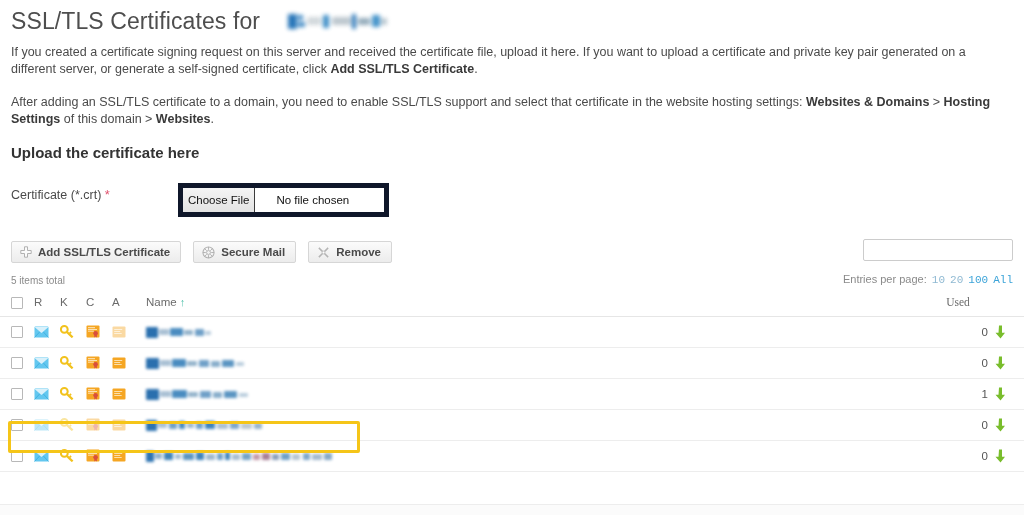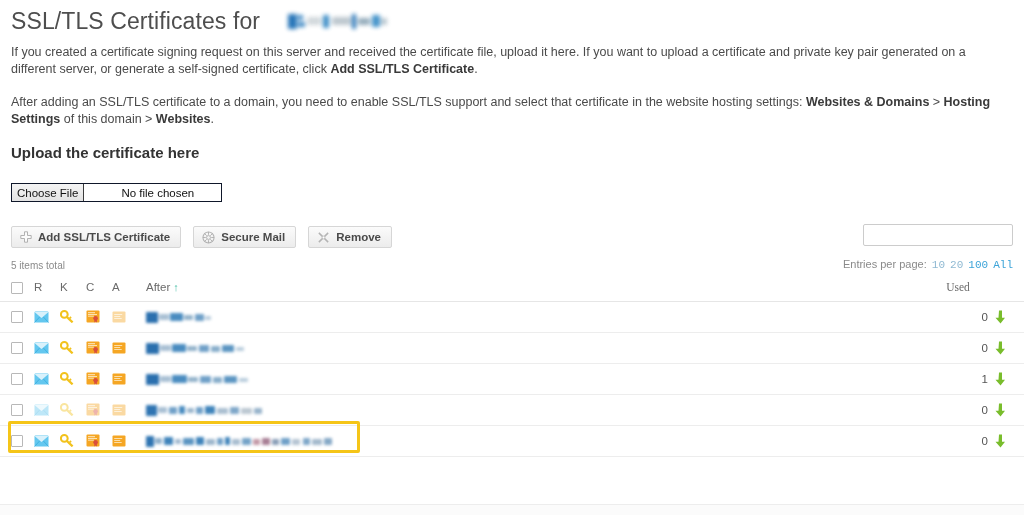--- a/index.html
+++ b/index.html
@@ -84,44 +84,43 @@
   .form-label {
     width: 167px;
     font-size: 12.5px;
     color: #4a4a4a;
     padding-top: 4px;
   }
   .req-star { color: #e0536f; font-size: 13px; }
   .file-input-wrap {
     display: inline-flex;
     align-items: stretch;
-    border: 1px solid #0f172a;
+    border: 5px solid #0f172a;
     background: #fff;
-    height: 19px;
+    height: 34px;
     width: 211px;
     font-size: 11.5px;
     overflow: hidden;
   }
   .file-btn {
     background: linear-gradient(#f4f4f4, #e3e3e3);
     border-right: 1px solid #3b3b3b;
     padding: 0 5px;
     display: flex;
     align-items: center;
     color: #111;
     white-space: nowrap;
     font-size: 11.5px;
   }
   .file-name {
-    padding: 0 5px;
+    padding: 0 21px;
     display: flex;
     align-items: center;
     color: #111;
     white-space: nowrap;
-    margin-left: 32px;
   }
   .upload-btn {
     margin-top: 28px;
     margin-left: 167px;
     display: inline-flex;
     align-items: center;
     justify-content: center;
     background: #32a4dd;
     color: #fff;
     font-weight: bold;
@@ -313,20 +312,24 @@
 
 <div class="intro">
   <p><span>If you created a certificate signing request on this server and received the certificate file, upload it here. If you want to upload a certificate and private key pair generated on a different server, or generate a self-signed certificate, click </span><b>Add SSL/TLS Certificate</b><span>.</span></p>
   <p><span>After adding an SSL/TLS certificate to a domain, you need to enable SSL/TLS support and select that certificate in the website hosting settings: </span><b>Websites &amp; Domains</b><span> &gt; </span><b>Hosting Settings</b><span> of this domain &gt; </span><b>Websites</b><span>.</span></p>
 </div>
 
 <h2 class="section-heading">Upload the certificate here</h2>
 
 <div class="form-area">
   <div class="form-row">
+    <div class="form-label">
+      <span>Certificate (*.crt)</span>
+      <span class="req-star">*</span>
+    </div>
     <div class="file-input-wrap">
       <div class="file-btn">Choose File</div>
       <div class="file-name">No file chosen</div>
     </div>
   </div>
 </div>
 
 <div class="toolbar-row">
 
   <button class="tbtn">
@@ -381,21 +384,21 @@
   <thead>
     <tr>
       <th class="c-chk">
         <span class="chk"></span>
       </th>
       <th class="c-flag">R</th>
       <th class="c-flag">K</th>
       <th class="c-flag">C</th>
       <th class="c-flag">A</th>
       <th class="c-name">
-        <span>After</span><span class="sort-arrow">↑</span>
+        <span>Name</span><span class="sort-arrow">↑</span>
       </th>
       <th class="c-used">Used</th>
       <th class="c-dl"></th>
     </tr>
   </thead>
   <tbody>
       <tr>
         <td class="c-chk"><span class="chk"></span></td>
         <td class="c-flag icocell"><span><svg width="15" height="12" viewBox="0 0 15 12">
               <rect x="0.5" y="0.5" width="14" height="11" rx="1" fill="#63c7ef"></rect>

